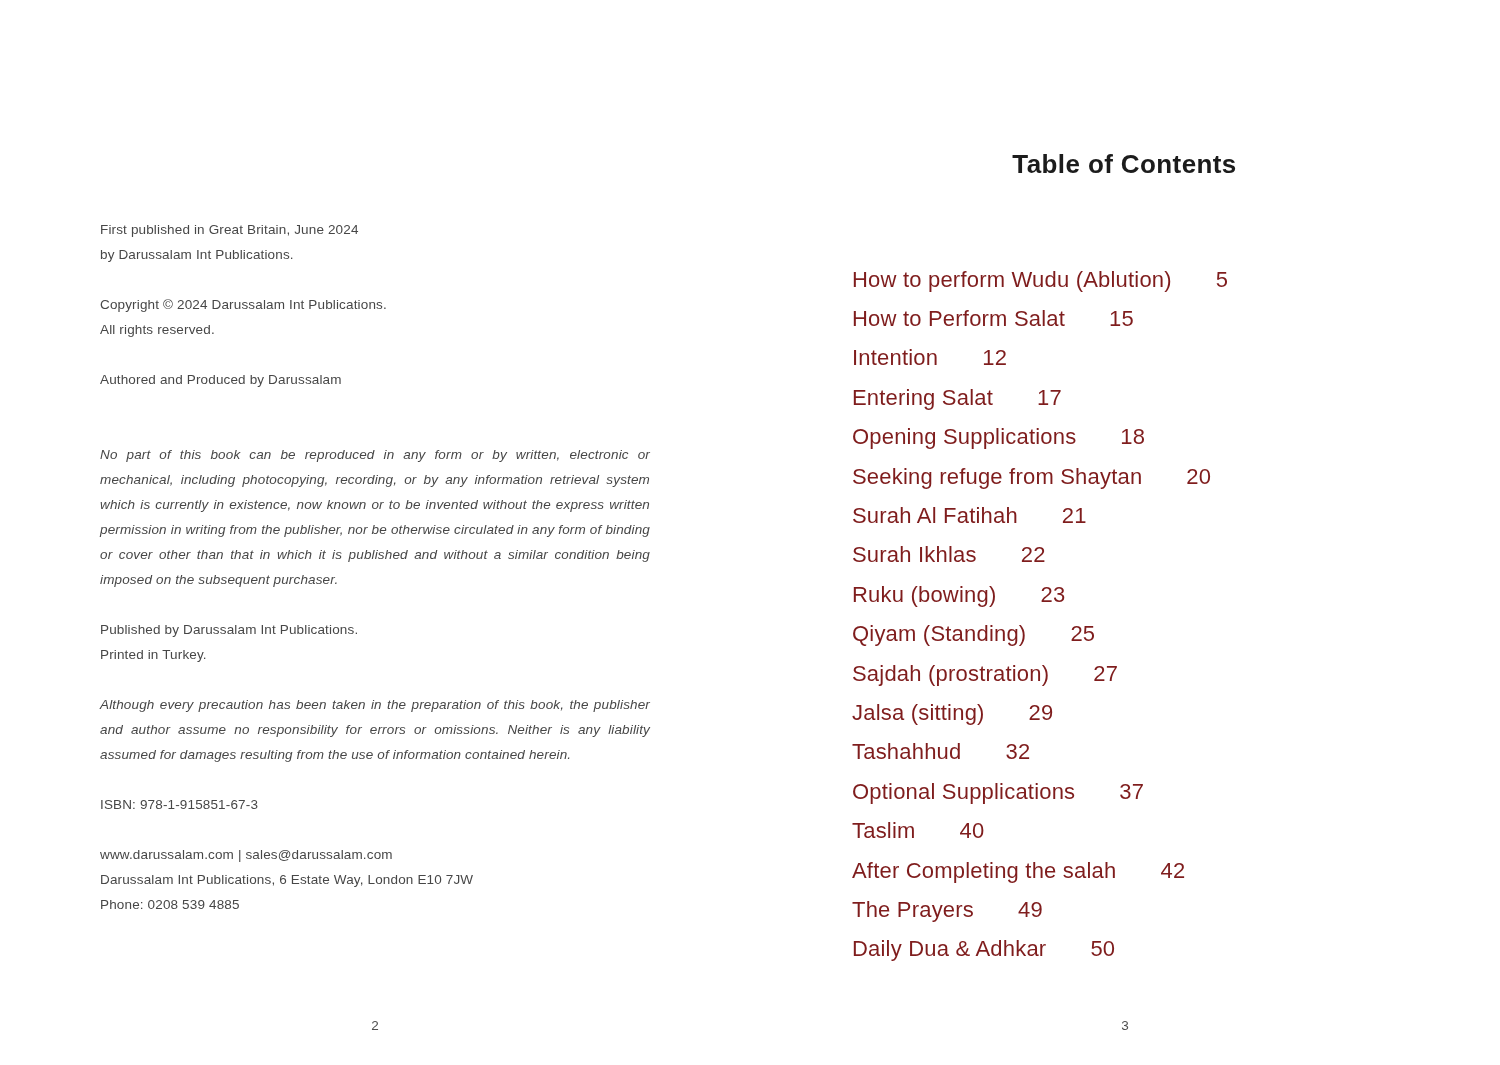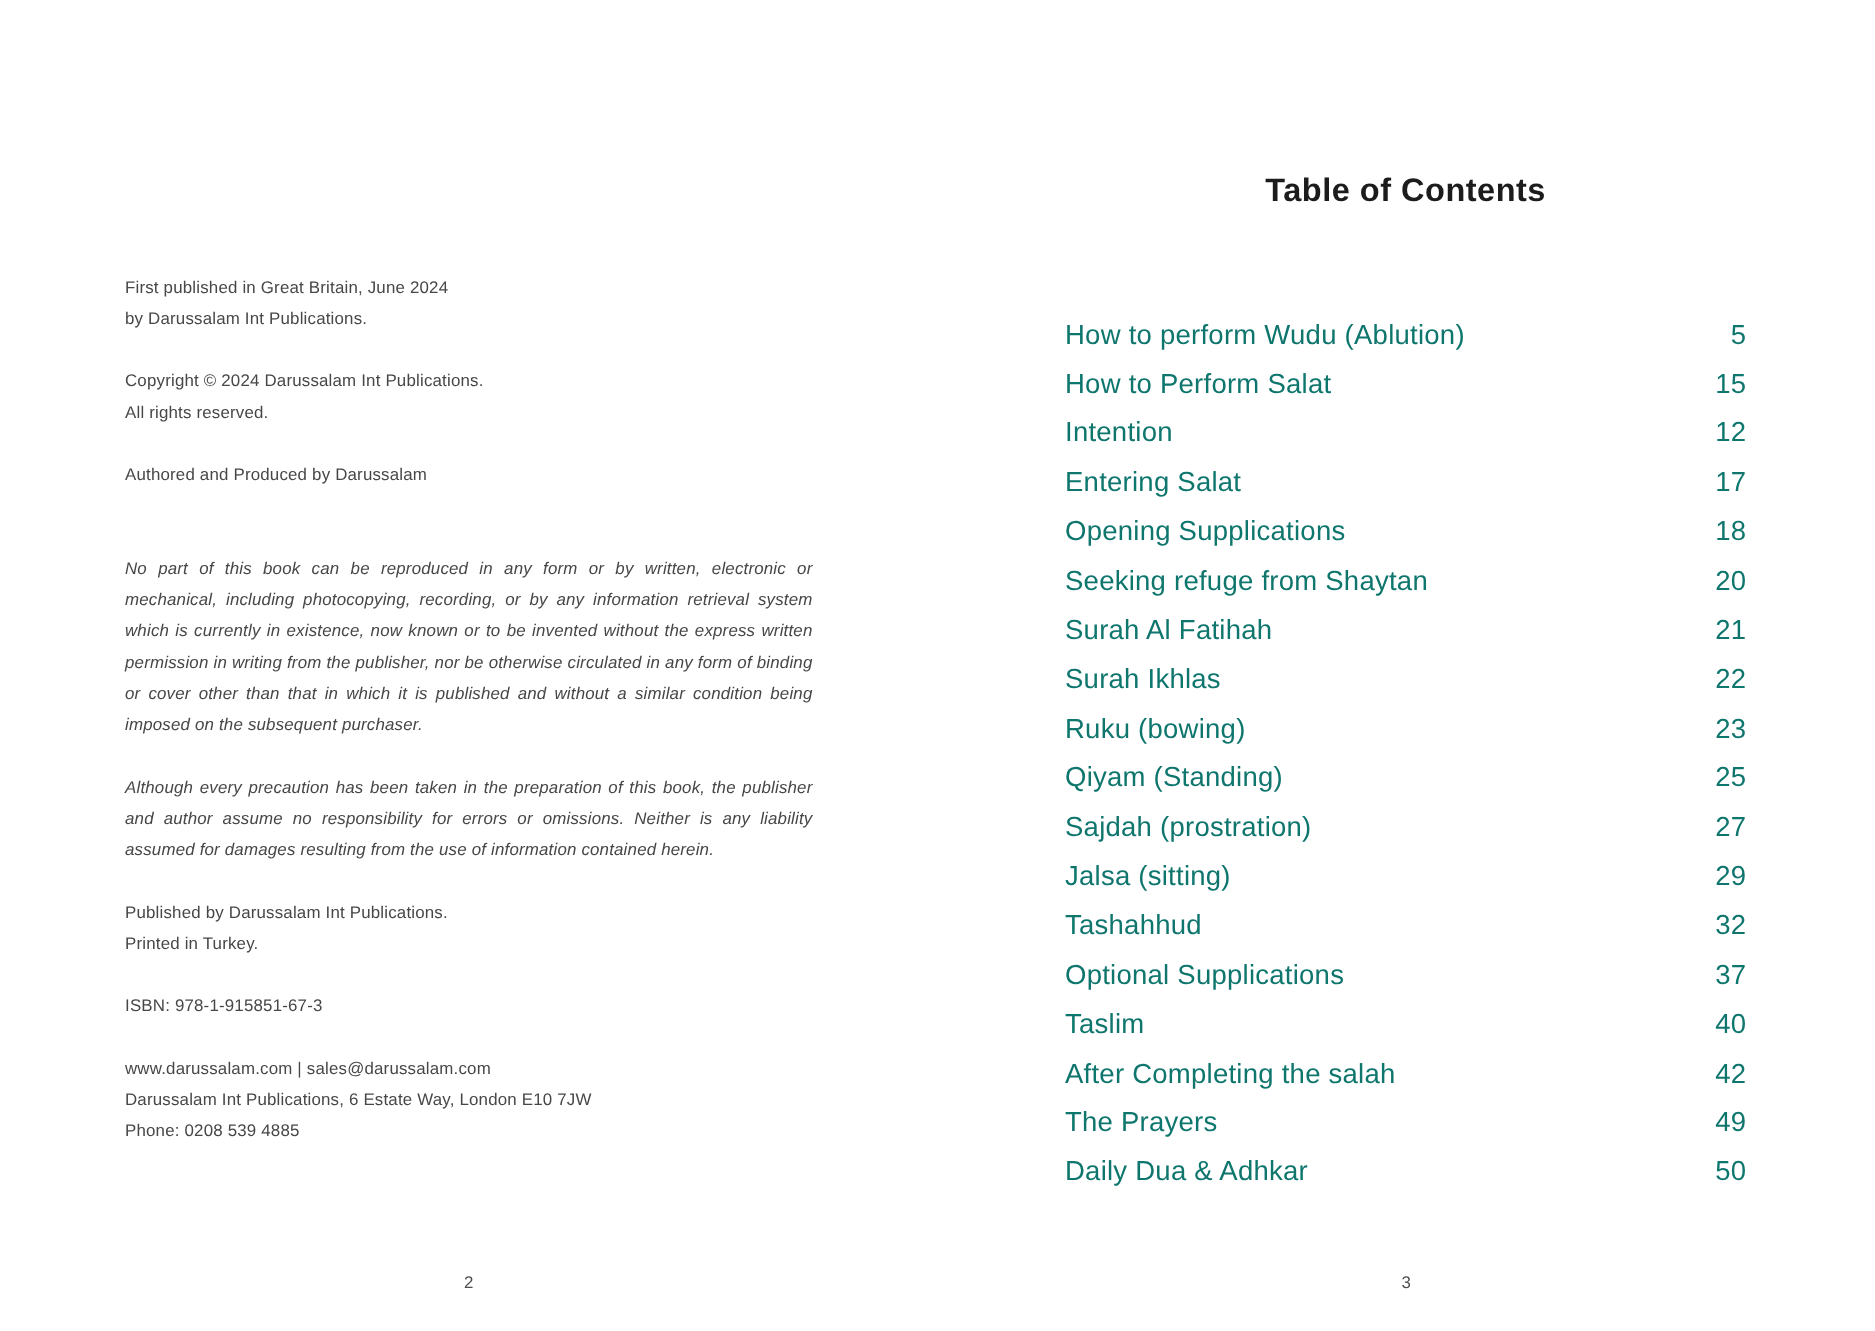--- a/index.html
+++ b/index.html
@@ -26,40 +26,40 @@
   .block { margin-top: 25px; }
   .block.first { margin-top: 10px; }
   .block.big-gap { margin-top: 50px; }
   .block p { margin: 0; }
   .just { text-align: justify; font-style: italic; }
 
   
   .right-col {
     position: absolute;
     left: 852px;
-    top: 132px;
+    top: 144px;
     width: 545px;
   }
   .toc-title {
     text-align: center;
     font-size: 26px;
     line-height: 40px;
     font-weight: 600;
     color: #1c1c1c;
     letter-spacing: 0.4px;
   }
   .toc-list { margin-top: 76px; }
   .toc-row {
     display: flex;
-    justify-content: space-between;
     align-items: center;
     height: 39.4px;
     font-size: 22px;
-    color: #0f766e;
+    color: #7f1d1d;
     letter-spacing: 0.2px;
+    gap: 44px;
   }
   .toc-label { white-space: nowrap; }
   .toc-page { white-space: nowrap; }
 
   
   .folio {
     position: absolute;
     top: 1018px;
     width: 750px;
     text-align: center;
@@ -86,26 +86,26 @@
 
   <div class="block">
     <p>Authored and Produced by Darussalam</p>
   </div>
 
   <div class="block big-gap">
     <p class="just">No part of this book can be reproduced in any form or by written, electronic or mechanical, including photocopying, recording, or by any information retrieval system which is currently in existence, now known or to be invented without the express written permission in writing from the publisher, nor be otherwise circulated in any form of binding or cover other than that in which it is published and without a similar condition being imposed on the subsequent purchaser.</p>
   </div>
 
   <div class="block">
-    <p class="just">Although every precaution has been taken in the preparation of this book, the publisher and author assume no responsibility for errors or omissions. Neither is any liability assumed for damages resulting from the use of information contained herein.</p>
-  </div>
-
-  <div class="block">
     <p>Published by Darussalam Int Publications.</p>
     <p>Printed in Turkey.</p>
+  </div>
+
+  <div class="block">
+    <p class="just">Although every precaution has been taken in the preparation of this book, the publisher and author assume no responsibility for errors or omissions. Neither is any liability assumed for damages resulting from the use of information contained herein.</p>
   </div>
 
   <div class="block">
     <p>ISBN: 978-1-915851-67-3</p>
   </div>
 
   <div class="block">
     <p>www.darussalam.com | sales@darussalam.com</p>
     <p>Darussalam Int Publications, 6 Estate Way, London E10 7JW</p>
     <p>Phone: 0208 539 4885</p>

